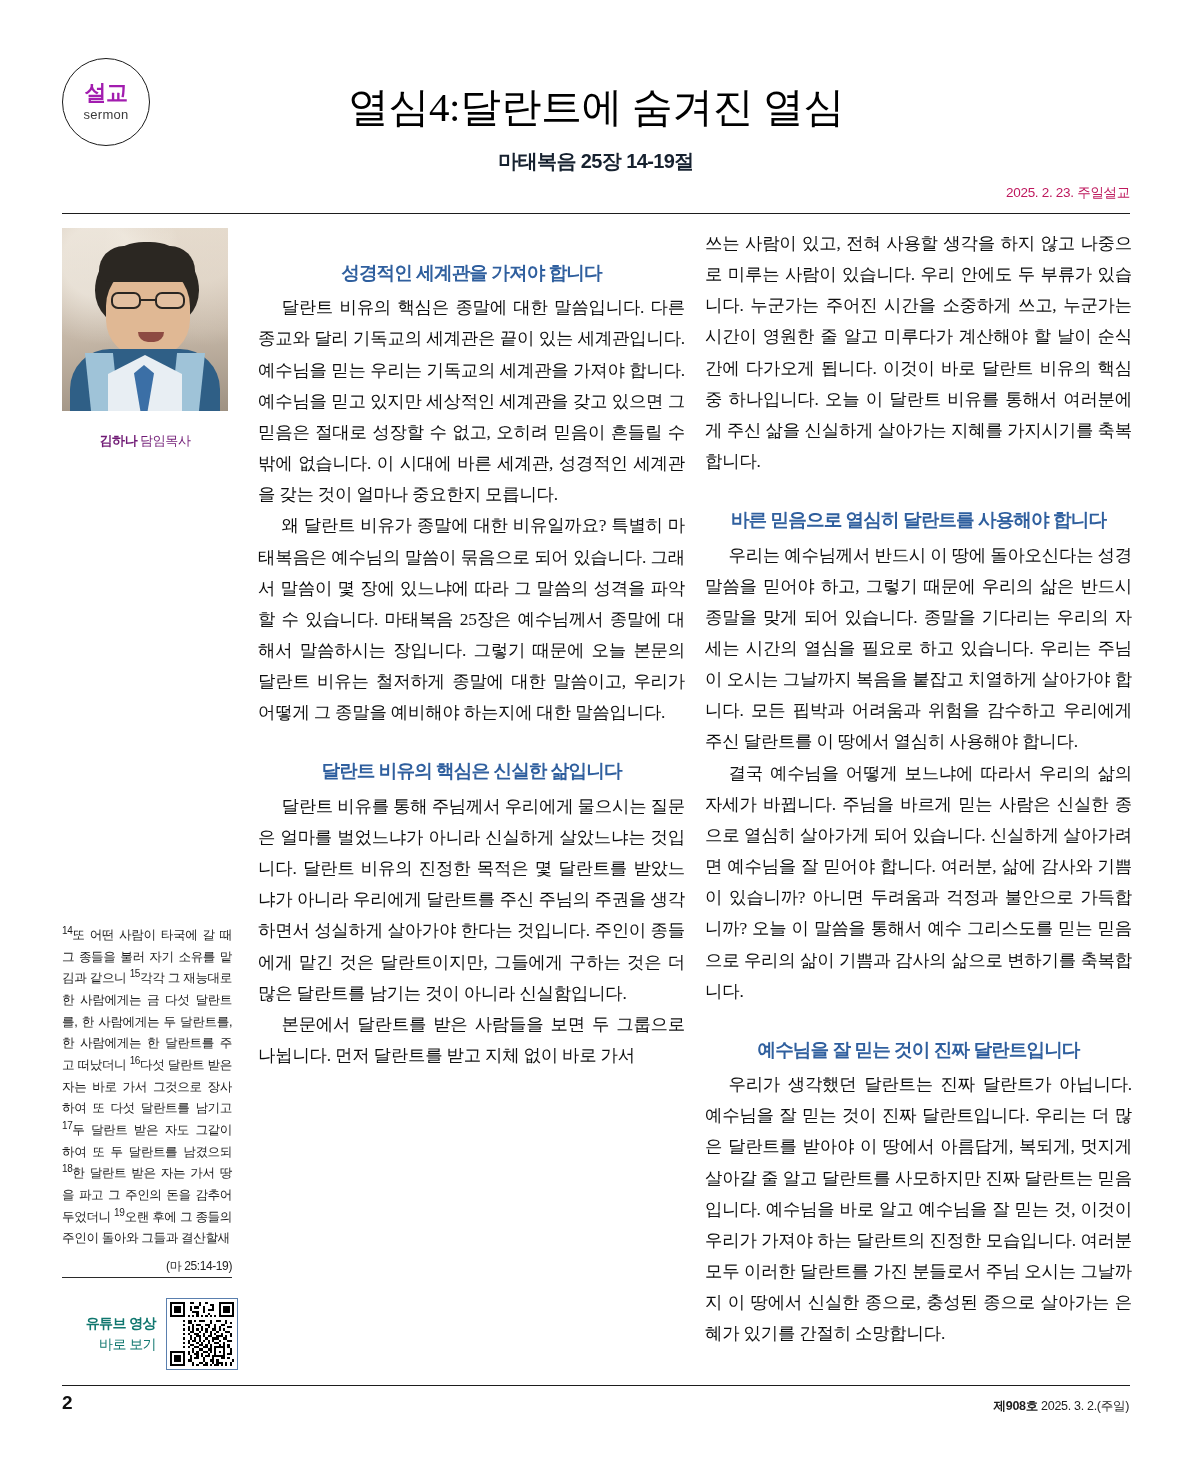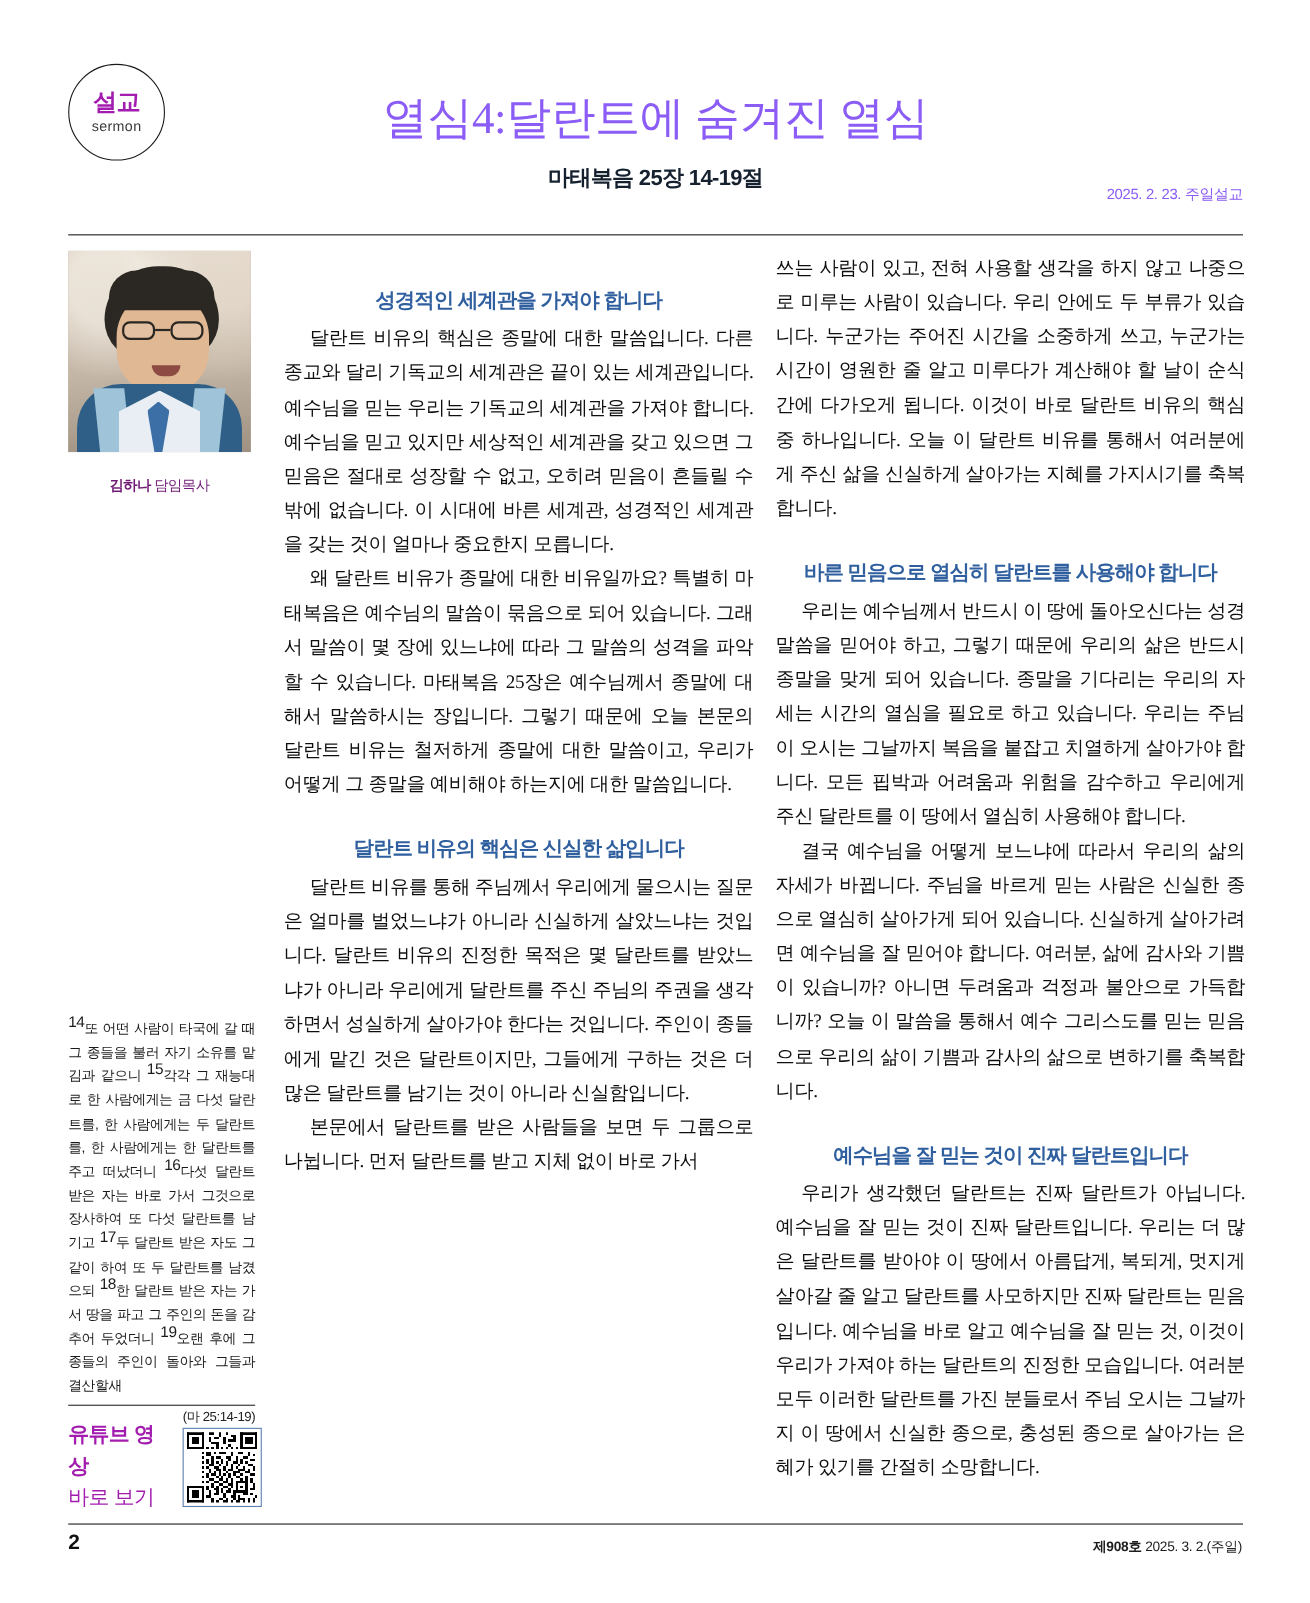--- a/index.html
+++ b/index.html
@@ -63,40 +63,40 @@
     position: absolute;
     left: 0;
     top: 38px;
     width: 1068px;
     text-align: center;
   }
   .main-title {
     font-family: "Liberation Serif", serif;
     font-size: 41px;
     font-weight: normal;
-    color: #8b5cf6;
+    color: #000000;
     letter-spacing: -0.5px;
     line-height: 1.15;
     margin: 0;
   }
   .sub-title {
     font-family: "Liberation Sans", sans-serif;
     font-size: 20px;
     font-weight: bold;
     color: #16212f;
     letter-spacing: -0.6px;
     margin: 17px 0 0 0;
   }
   .date-line {
     position: absolute;
     right: 0;
-    top: 122px;
+    top: 138px;
     font-family: "Liberation Sans", sans-serif;
     font-size: 13.5px;
-    color: #8b5cf6;
+    color: #be185d;
     letter-spacing: -0.3px;
   }
   .rule-top {
     position: absolute;
     left: 62px;
     top: 213px;
     width: 1068px;
     height: 0;
     border-top: 1.7px solid #1d1d1d;
   }
@@ -214,21 +214,21 @@
     top: 925px;
     width: 170px;
     font-family: "Liberation Sans", sans-serif;
     font-size: 12.6px;
     line-height: 1.72;
     color: #1a1a1a;
     text-align: justify;
     letter-spacing: -0.4px;
   }
   .scripture sup {
-    font-size: 14px;
+    font-size: 10px;
     vertical-align: super;
     line-height: 0;
   }
   .scripture-ref {
     margin-top: 6px;
     text-align: right;
     font-size: 12px;
     color: #222;
   }
   .rule-rail {
@@ -244,24 +244,25 @@
     top: 1296px;
     width: 176px;
     height: 76px;
     display: flex;
     align-items: center;
     justify-content: flex-end;
     gap: 10px;
   }
   .yt-label {
     font-family: "Liberation Sans", sans-serif;
-    font-size: 19px;
+    font-size: 14px;
     line-height: 1.5;
+    text-align: right;
     letter-spacing: -0.6px;
-    color: #a21caf;
+    color: #0f766e;
   }
   .yt-label .l1 { font-weight: bold; display:block; }
   .yt-label .l2 { display:block; }
   .qr {
     width: 72px;
     height: 72px;
     border: 1.6px solid #5a7fae;
     background: #ffffff;
     padding: 3px;
     box-sizing: border-box;

